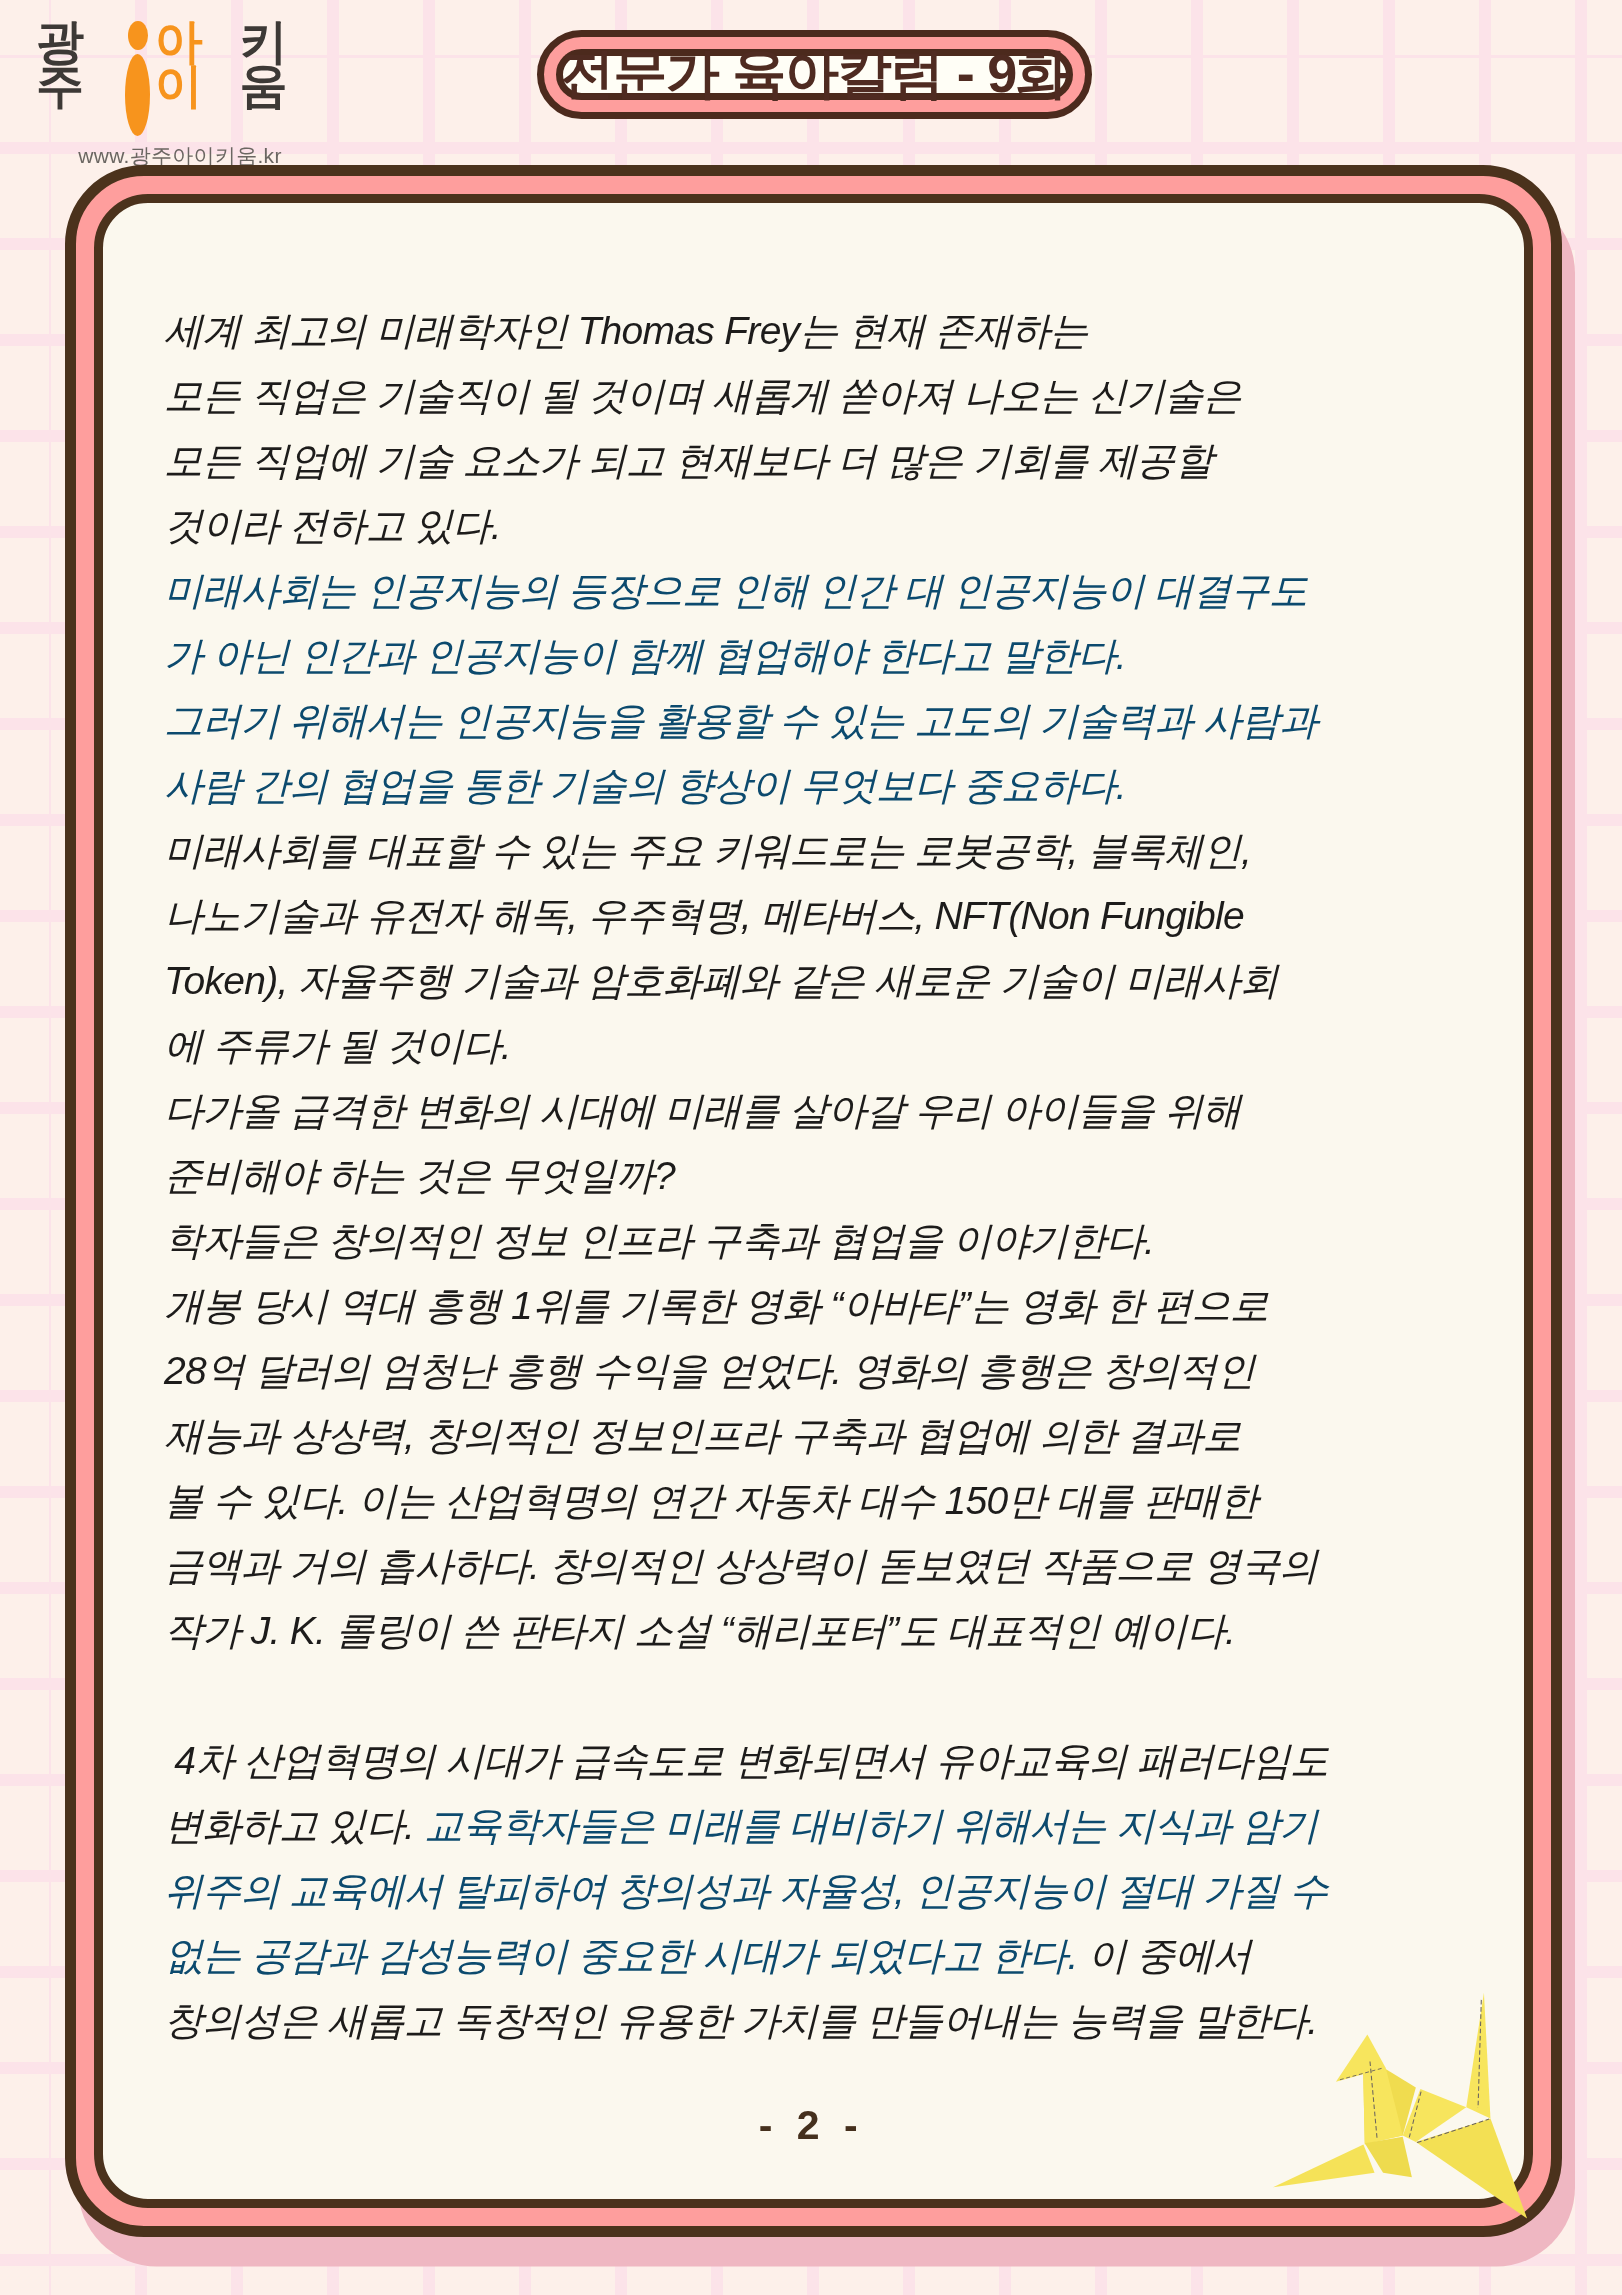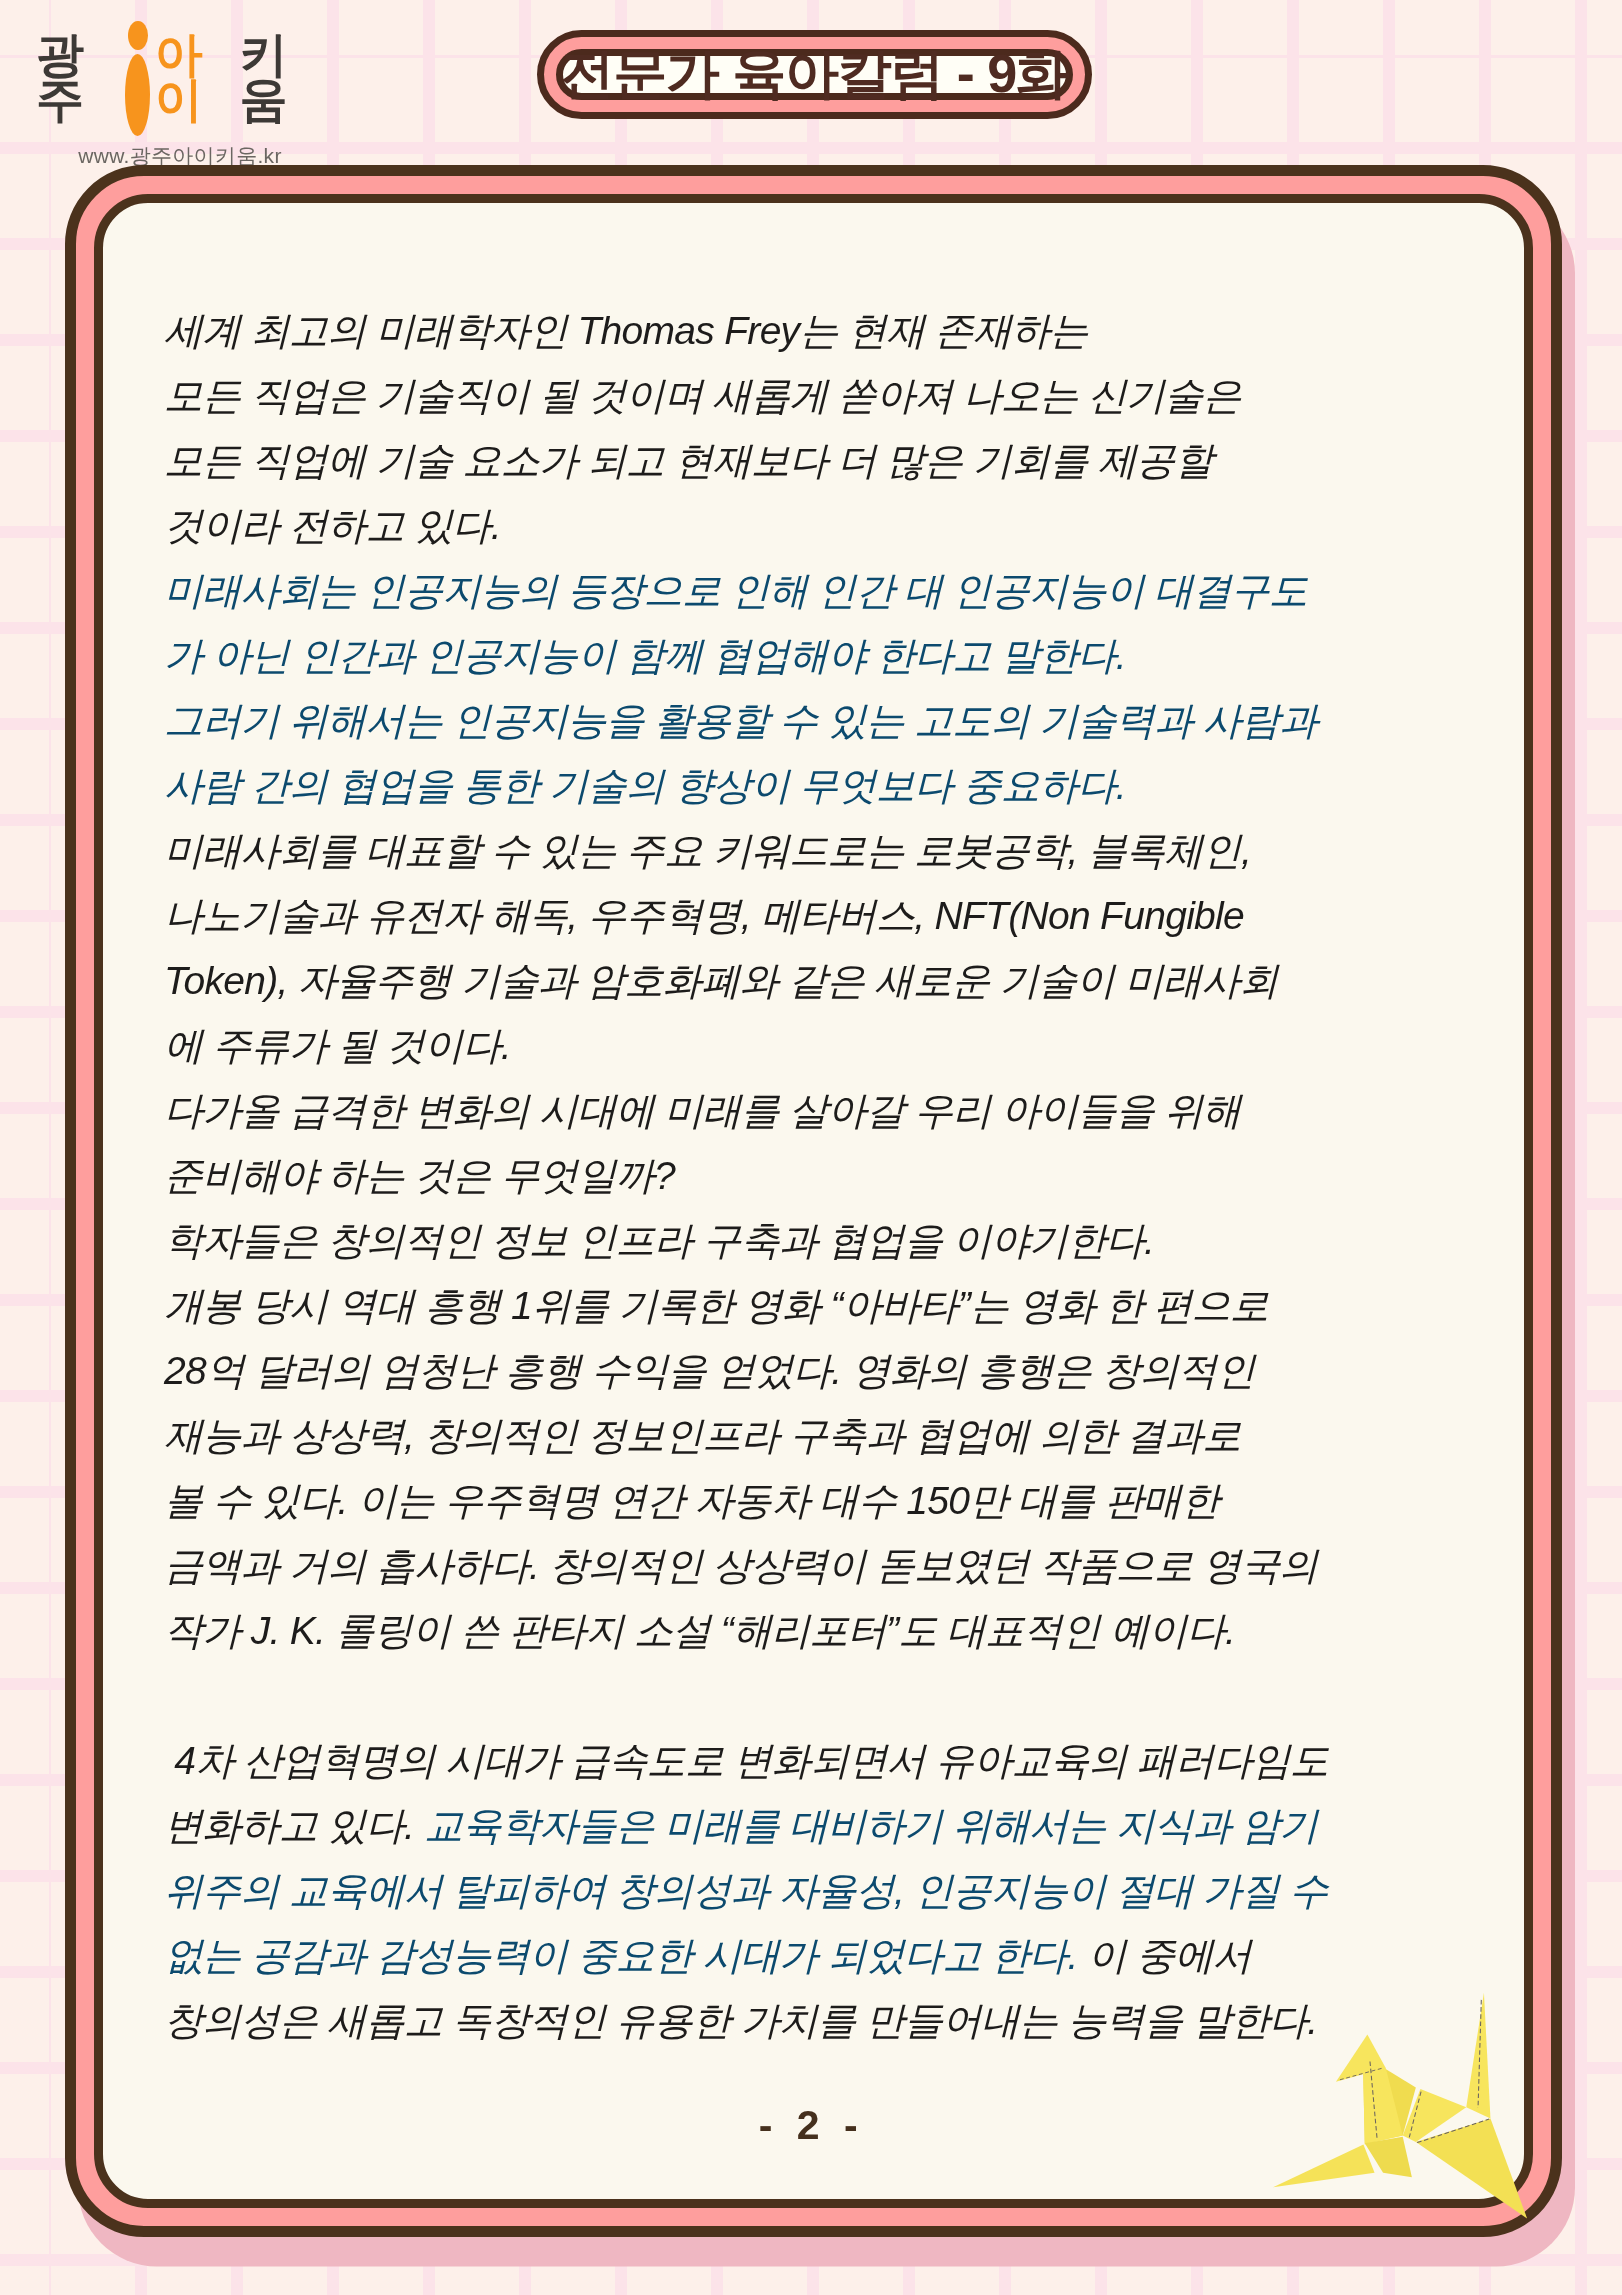--- a/index.html
+++ b/index.html
@@ -8,21 +8,21 @@
     font-family:"Liberation Sans","DejaVu Sans",sans-serif;
     background-color:#fdf0ea;
     background-image:
       repeating-linear-gradient(90deg, rgba(0,0,0,0) 0 84px, #fce3e9 84px 96px),
       repeating-linear-gradient(0deg,  rgba(0,0,0,0) 0 84px, #fce3e9 84px 96px);
     background-position:51px 55px;
   }
 
   
   .logo{position:absolute;left:36px;top:19.6px;width:288px;}
-  .logo-row{display:flex;align-items:center;justify-content:center;}
+  .logo-row{display:flex;align-items:flex-start;justify-content:center;}
   .logo-word{font-size:48px;font-weight:800;line-height:0.92;letter-spacing:-1.3px;}
   .lg-dark{color:#3d3936;}
   .lg-orange{color:#f7941d;}
   .i-figure{display:flex;flex-direction:column;align-items:center;margin:0 4.6px;height:116px;justify-content:flex-end;}
   .i-head{width:19.6px;height:29px;border-radius:50%;background:#f7941d;}
   .i-body{width:25px;height:82px;border-radius:50%;background:#f7941d;margin-top:3.9px;}
   .logo-url{margin-top:6px;text-align:center;font-size:21px;color:#6b6662;letter-spacing:0.3px;}
 
   
   .banner-outer{position:absolute;left:537px;top:30px;width:555px;height:89px;
@@ -91,21 +91,21 @@
     <div class="line"><span class="run-black">미래사회를 대표할 수 있는 주요 키워드로는 로봇공학, 블록체인,</span></div>
     <div class="line"><span class="run-black">나노기술과 유전자 해독, 우주혁명, 메타버스, NFT(Non Fungible</span></div>
     <div class="line"><span class="run-black">Token), 자율주행 기술과 암호화폐와 같은 새로운 기술이 미래사회</span></div>
     <div class="line"><span class="run-black">에 주류가 될 것이다.</span></div>
     <div class="line"><span class="run-black">다가올 급격한 변화의 시대에 미래를 살아갈 우리 아이들을 위해</span></div>
     <div class="line"><span class="run-black">준비해야 하는 것은 무엇일까?</span></div>
     <div class="line"><span class="run-black">학자들은 창의적인 정보 인프라 구축과 협업을 이야기한다.</span></div>
     <div class="line"><span class="run-black">개봉 당시 역대 흥행 1위를 기록한 영화 “아바타”는 영화 한 편으로</span></div>
     <div class="line"><span class="run-black">28억 달러의 엄청난 흥행 수익을 얻었다. 영화의 흥행은 창의적인</span></div>
     <div class="line"><span class="run-black">재능과 상상력, 창의적인 정보인프라 구축과 협업에 의한 결과로</span></div>
-    <div class="line"><span class="run-black">볼 수 있다. 이는 우주혁명 연간 자동차 대수 150만 대를 판매한</span></div>
+    <div class="line"><span class="run-black">볼 수 있다. 이는 산업혁명의 연간 자동차 대수 150만 대를 판매한</span></div>
     <div class="line"><span class="run-black">금액과 거의 흡사하다. 창의적인 상상력이 돋보였던 작품으로 영국의</span></div>
     <div class="line"><span class="run-black">작가 J. K. 롤링이 쓴 판타지 소설 “해리포터”도 대표적인 예이다.</span></div>
     <div class="line"></div>
     <div class="line"><span class="run-black"> 4차 산업혁명의 시대가 급속도로 변화되면서 유아교육의 패러다임도</span></div>
     <div class="line"><span class="run-black">변화하고 있다. </span><span class="run-red">교육학자들은 미래를 대비하기 위해서는 지식과 암기</span></div>
     <div class="line"><span class="run-red">위주의 교육에서 탈피하여 창의성과 자율성, 인공지능이 절대 가질 수</span></div>
     <div class="line"><span class="run-red">없는 공감과 감성능력이 중요한 시대가 되었다고 한다.</span><span class="run-black"> 이 중에서</span></div>
     <div class="line"><span class="run-black">창의성은 새롭고 독창적인 유용한 가치를 만들어내는 능력을 말한다.</span></div>
   </div>
 

